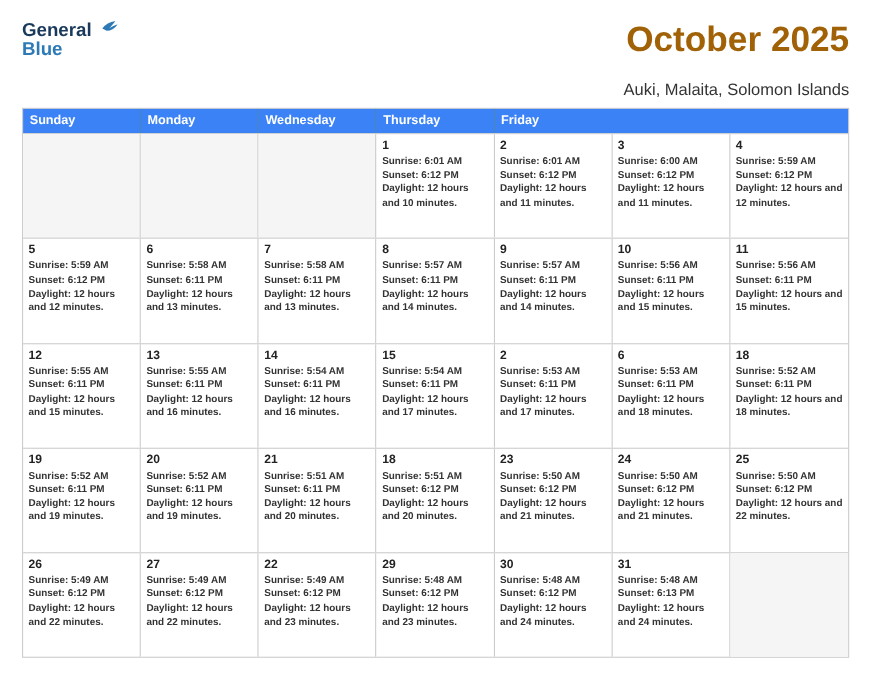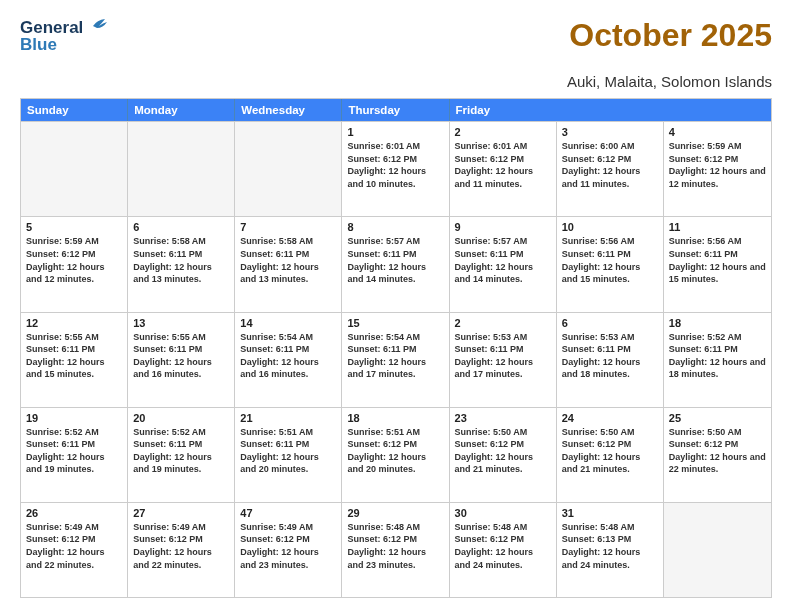--- a/index.html
+++ b/index.html
@@ -249,21 +249,21 @@
         <div class="cal-row">
           <div class="cal-cell">
             <div class="day-num">26</div>
             <div class="day-info">Sunrise: 5:49 AM<br>Sunset: 6:12 PM<br>Daylight: 12 hours and 22 minutes.</div>
           </div>
           <div class="cal-cell">
             <div class="day-num">27</div>
             <div class="day-info">Sunrise: 5:49 AM<br>Sunset: 6:12 PM<br>Daylight: 12 hours and 22 minutes.</div>
           </div>
           <div class="cal-cell">
-            <div class="day-num">47</div>
+            <div class="day-num">22</div>
             <div class="day-info">Sunrise: 5:49 AM<br>Sunset: 6:12 PM<br>Daylight: 12 hours and 23 minutes.</div>
           </div>
           <div class="cal-cell">
             <div class="day-num">29</div>
             <div class="day-info">Sunrise: 5:48 AM<br>Sunset: 6:12 PM<br>Daylight: 12 hours and 23 minutes.</div>
           </div>
           <div class="cal-cell">
             <div class="day-num">30</div>
             <div class="day-info">Sunrise: 5:48 AM<br>Sunset: 6:12 PM<br>Daylight: 12 hours and 24 minutes.</div>
           </div>

